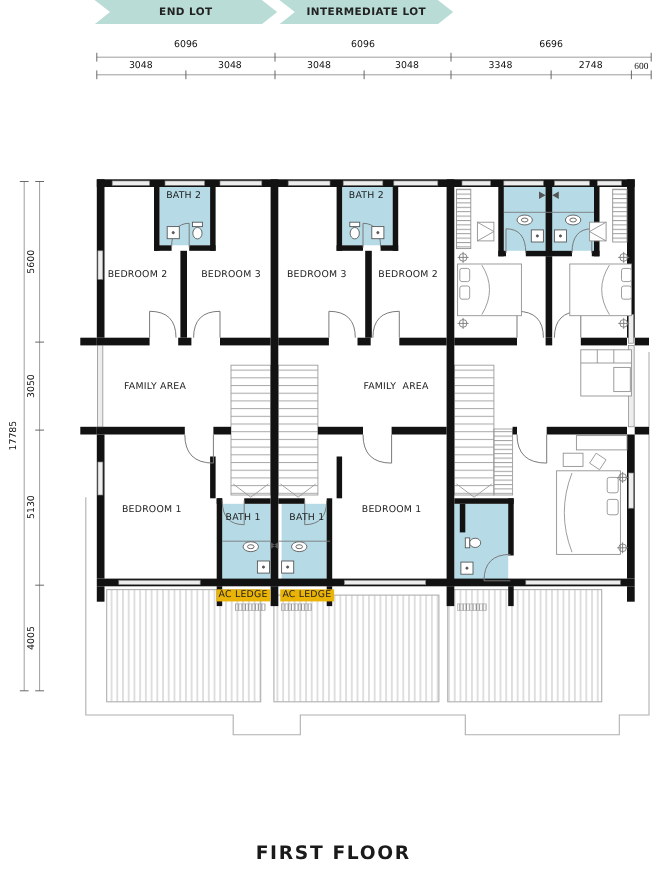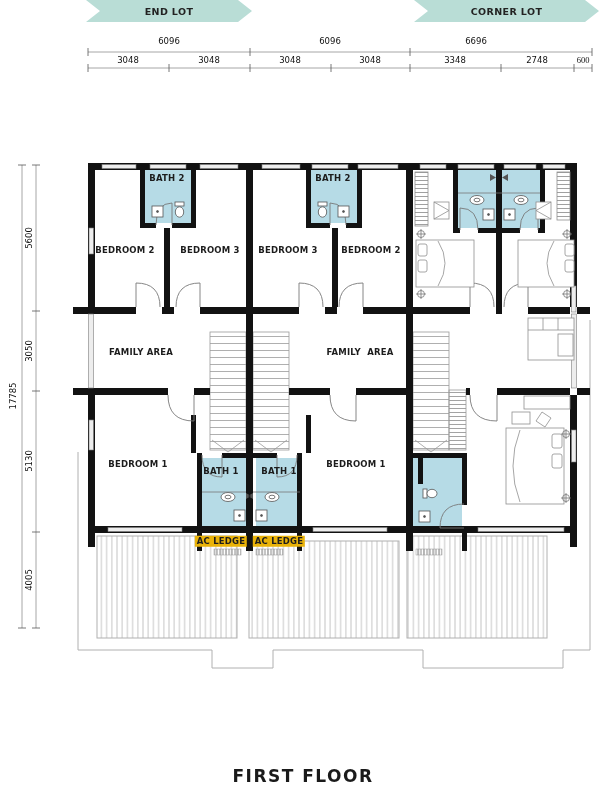--- a/index.html
+++ b/index.html
@@ -4,44 +4,44 @@
 <style>
   html,body{margin:0;padding:0;background:#ffffff;}
   .stage{position:relative;width:606px;height:800px;background:#fff;overflow:hidden;
          font-family:"DejaVu Sans","Liberation Sans",sans-serif;color:#1c1c1c;}
   svg.plan{position:absolute;left:0;top:0;}
   .bathfill{fill:var(--bath,#b6dbe6);}
   .banner{position:absolute;top:0;height:22px;background:var(--banner,#b9ddd6);
           display:flex;align-items:center;justify-content:center;
           clip-path:polygon(0 0,calc(100% - 14px) 0,100% 50%,calc(100% - 14px) 100%,0 100%,14px 50%);}
   .banner span{font-size:9.5px;font-weight:700;letter-spacing:.4px;color:#222;}
-  .lbl{position:absolute;transform:translate(-50%,-50%);font-size:8.5px;font-weight:700;
+  .lbl{position:absolute;transform:translate(-50%,-50%);font-size:8.5px;font-weight:400;
        letter-spacing:.2px;white-space:pre;line-height:1;}
   .dim{position:absolute;transform:translate(-50%,-50%);font-size:8.5px;font-weight:400;
        white-space:pre;line-height:1;color:#111;}
   .dim.rot{transform:translate(-50%,-50%) rotate(-90deg);}
   .ac{background:#eab308;padding:1px 2px;font-size:8.5px;}
   .title{position:absolute;left:303px;top:776px;transform:translate(-50%,-50%);
          font-size:17px;font-weight:700;letter-spacing:1.5px;color:#1a1a1a;text-align:center;}
 </style>
 </head>
 <body>
 
 <div class="stage">
 
   <div class="banner" style="left:86px;width:166px;">
     <span>END LOT</span>
   </div>
-  <div class="banner" style="left:414px;width:185px;">
-    <span>CORNER LOT</span>
+  <div class="banner" style="left:254px;width:158px;">
+    <span>INTERMEDIATE LOT</span>
   </div>
 
   <div class="dim" style="left:169px;top:41px;">6096</div>
   <div class="dim" style="left:330px;top:41px;">6096</div>
-  <div class="dim" style="left:476px;top:41px;">6696</div>
+  <div class="dim" style="left:501px;top:41px;">6696</div>
   <div class="dim" style="left:128px;top:60px;">3048</div>
   <div class="dim" style="left:209px;top:60px;">3048</div>
   <div class="dim" style="left:290px;top:60px;">3048</div>
   <div class="dim" style="left:370px;top:60px;">3048</div>
   <div class="dim" style="left:455px;top:60px;text-align:right;">3348</div>
   <div class="dim" style="left:537px;top:60px;">2748</div>
   <div class="dim" style="left:583px;top:60px;font-family:Liberation Serif, serif;">600</div>
 
   <div class="dim rot" style="left:13px;top:396px;">17785</div>
   <div class="dim rot" style="left:29px;top:238px;">5600</div>

